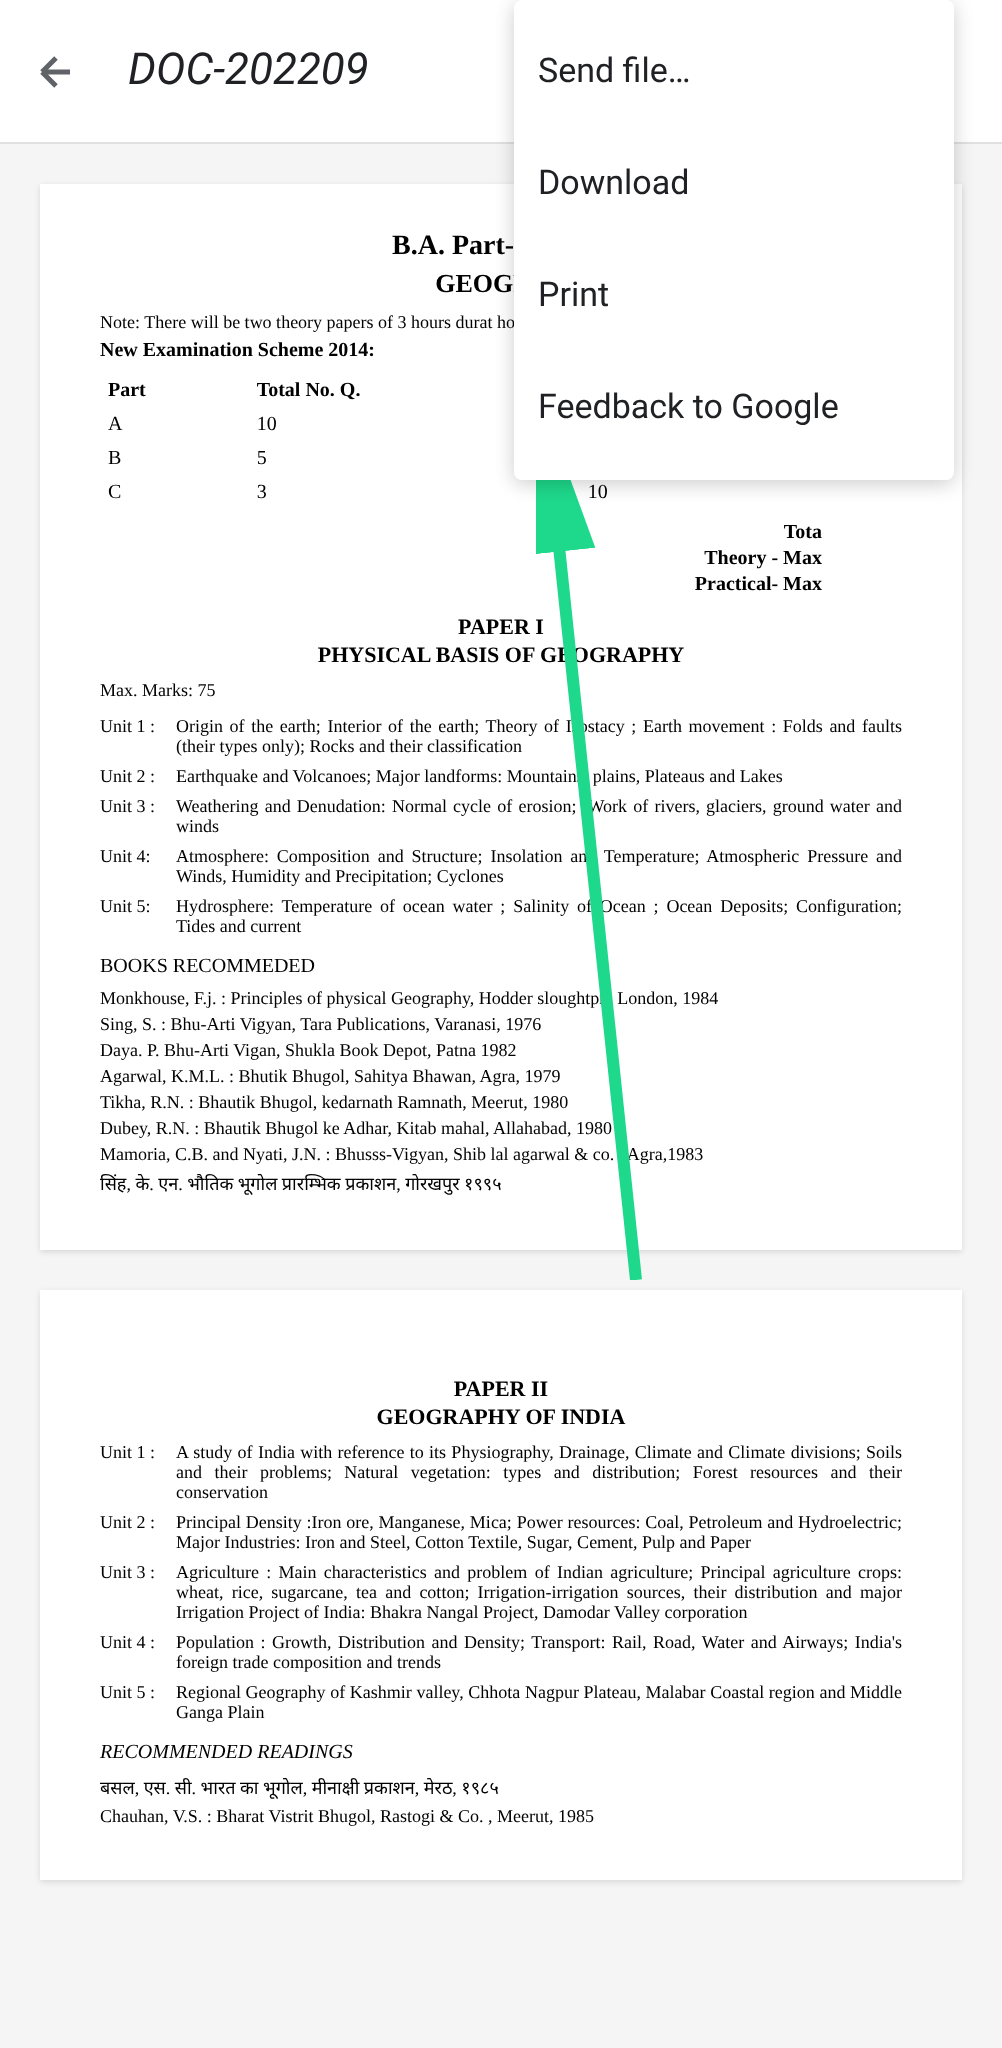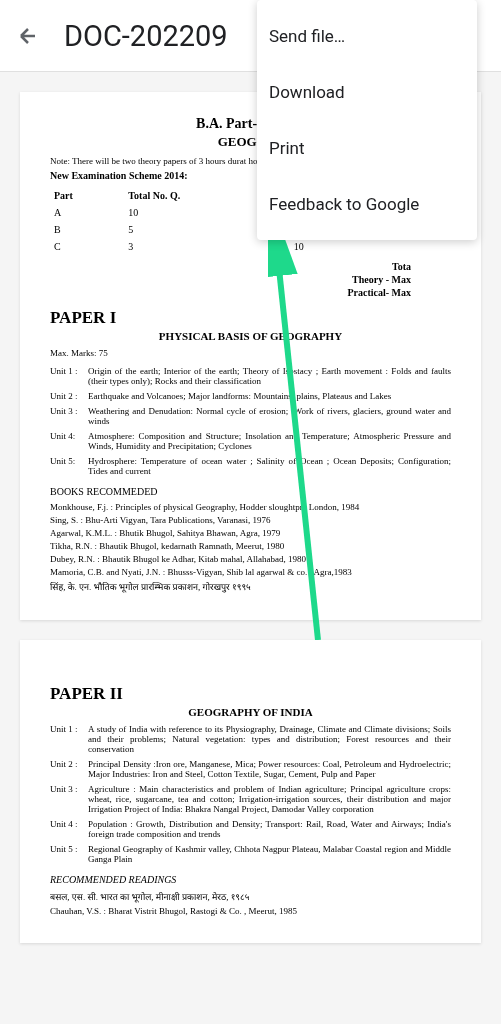--- a/index.html
+++ b/index.html
@@ -19,23 +19,24 @@
       padding: 0 16px;
       border-bottom: 1px solid #e0e0e0;
     }
     .back-arrow {
       width: 24px;
       height: 24px;
       margin-right: 24px;
       cursor: pointer;
     }
     .header-title {
-      font-size: 29px;
+      font-size: 22px;
       color: #202124;
       font-weight: 400;
+      font-style: italic;
     }
     .menu-popup {
       position: absolute;
       top: 0;
       right: 24px;
       width: 220px;
       background: #fff;
       border-radius: 4px;
       box-shadow: 0 2px 10px rgba(0,0,0,0.2);
       z-index: 100;
@@ -59,21 +60,21 @@
       color: #000;
     }
     .page h1 { font-size: 14px; text-align: center; font-weight: bold; margin-bottom: 2px; }
     .page h2 { font-size: 13px; text-align: center; font-weight: bold; margin-bottom: 6px; }
     .note { font-size: 9px; text-align: justify; margin-bottom: 4px; }
     .scheme-title { font-size: 10px; font-weight: bold; margin-bottom: 6px; }
     .exam-table { width: 100%; font-size: 10px; margin-bottom: 6px; border-collapse: collapse; }
     .exam-table th, .exam-table td { text-align: left; padding: 3px 4px; font-weight: normal; }
     .exam-table th { font-weight: bold; }
     .totals { font-size: 10px; text-align: right; font-weight: bold; margin-bottom: 2px; padding-right: 40px; }
-    .paper-title { font-size: 17px; font-weight: bold; margin-top: 10px; margin-bottom: 2px; }
+    .paper-title { font-size: 11px; font-weight: bold; text-align: center; margin-top: 10px; margin-bottom: 2px; }
     .paper-sub { font-size: 11px; font-weight: bold; text-align: center; margin-bottom: 6px; }
     .max-marks { font-size: 9px; margin-bottom: 8px; }
     .unit { font-size: 9px; text-align: justify; margin-bottom: 5px; display: flex; }
     .unit-label { width: 38px; flex-shrink: 0; }
     .unit-text { flex: 1; }
     .section-heading { font-size: 10px; font-weight: normal; margin-top: 10px; margin-bottom: 5px; }
     .book-line { font-size: 9px; margin-bottom: 3px; }
     .green-arrow {
       position: absolute;
       top: 230px;
@@ -168,20 +169,21 @@
         </div>
         <div class="unit">
           <span class="unit-label">Unit 5:</span>
           <span class="unit-text">Hydrosphere: Temperature of ocean water ; Salinity of Ocean ; Ocean Deposits; Configuration; Tides and current</span>
         </div>
       </div>
     <div class="section-heading">BOOKS RECOMMEDED</div>
     <div id="books1">
         <div class="book-line">Monkhouse, F.j. : Principles of physical Geography, Hodder sloughtpn, London, 1984</div>
         <div class="book-line">Sing, S. : Bhu-Arti Vigyan, Tara Publications, Varanasi, 1976</div>
+        <div class="book-line">Daya. P. Bhu-Arti Vigan, Shukla Book Depot, Patna 1982</div>
         <div class="book-line">Agarwal, K.M.L. : Bhutik Bhugol, Sahitya Bhawan, Agra, 1979</div>
         <div class="book-line">Tikha, R.N. : Bhautik Bhugol, kedarnath Ramnath, Meerut, 1980</div>
         <div class="book-line">Dubey, R.N. :   Bhautik Bhugol ke Adhar, Kitab mahal, Allahabad, 1980</div>
         <div class="book-line">Mamoria, C.B. and Nyati, J.N. : Bhusss-Vigyan, Shib lal agarwal &amp; co. , Agra,1983</div>
         <div class="book-line">सिंह, के. एन. भौतिक भूगोल प्रारम्भिक प्रकाशन, गोरखपुर १९९५</div>
       </div>
   </div>
 
   <div class="page">
     <div class="paper-title" style="margin-top:20px">PAPER II</div>

